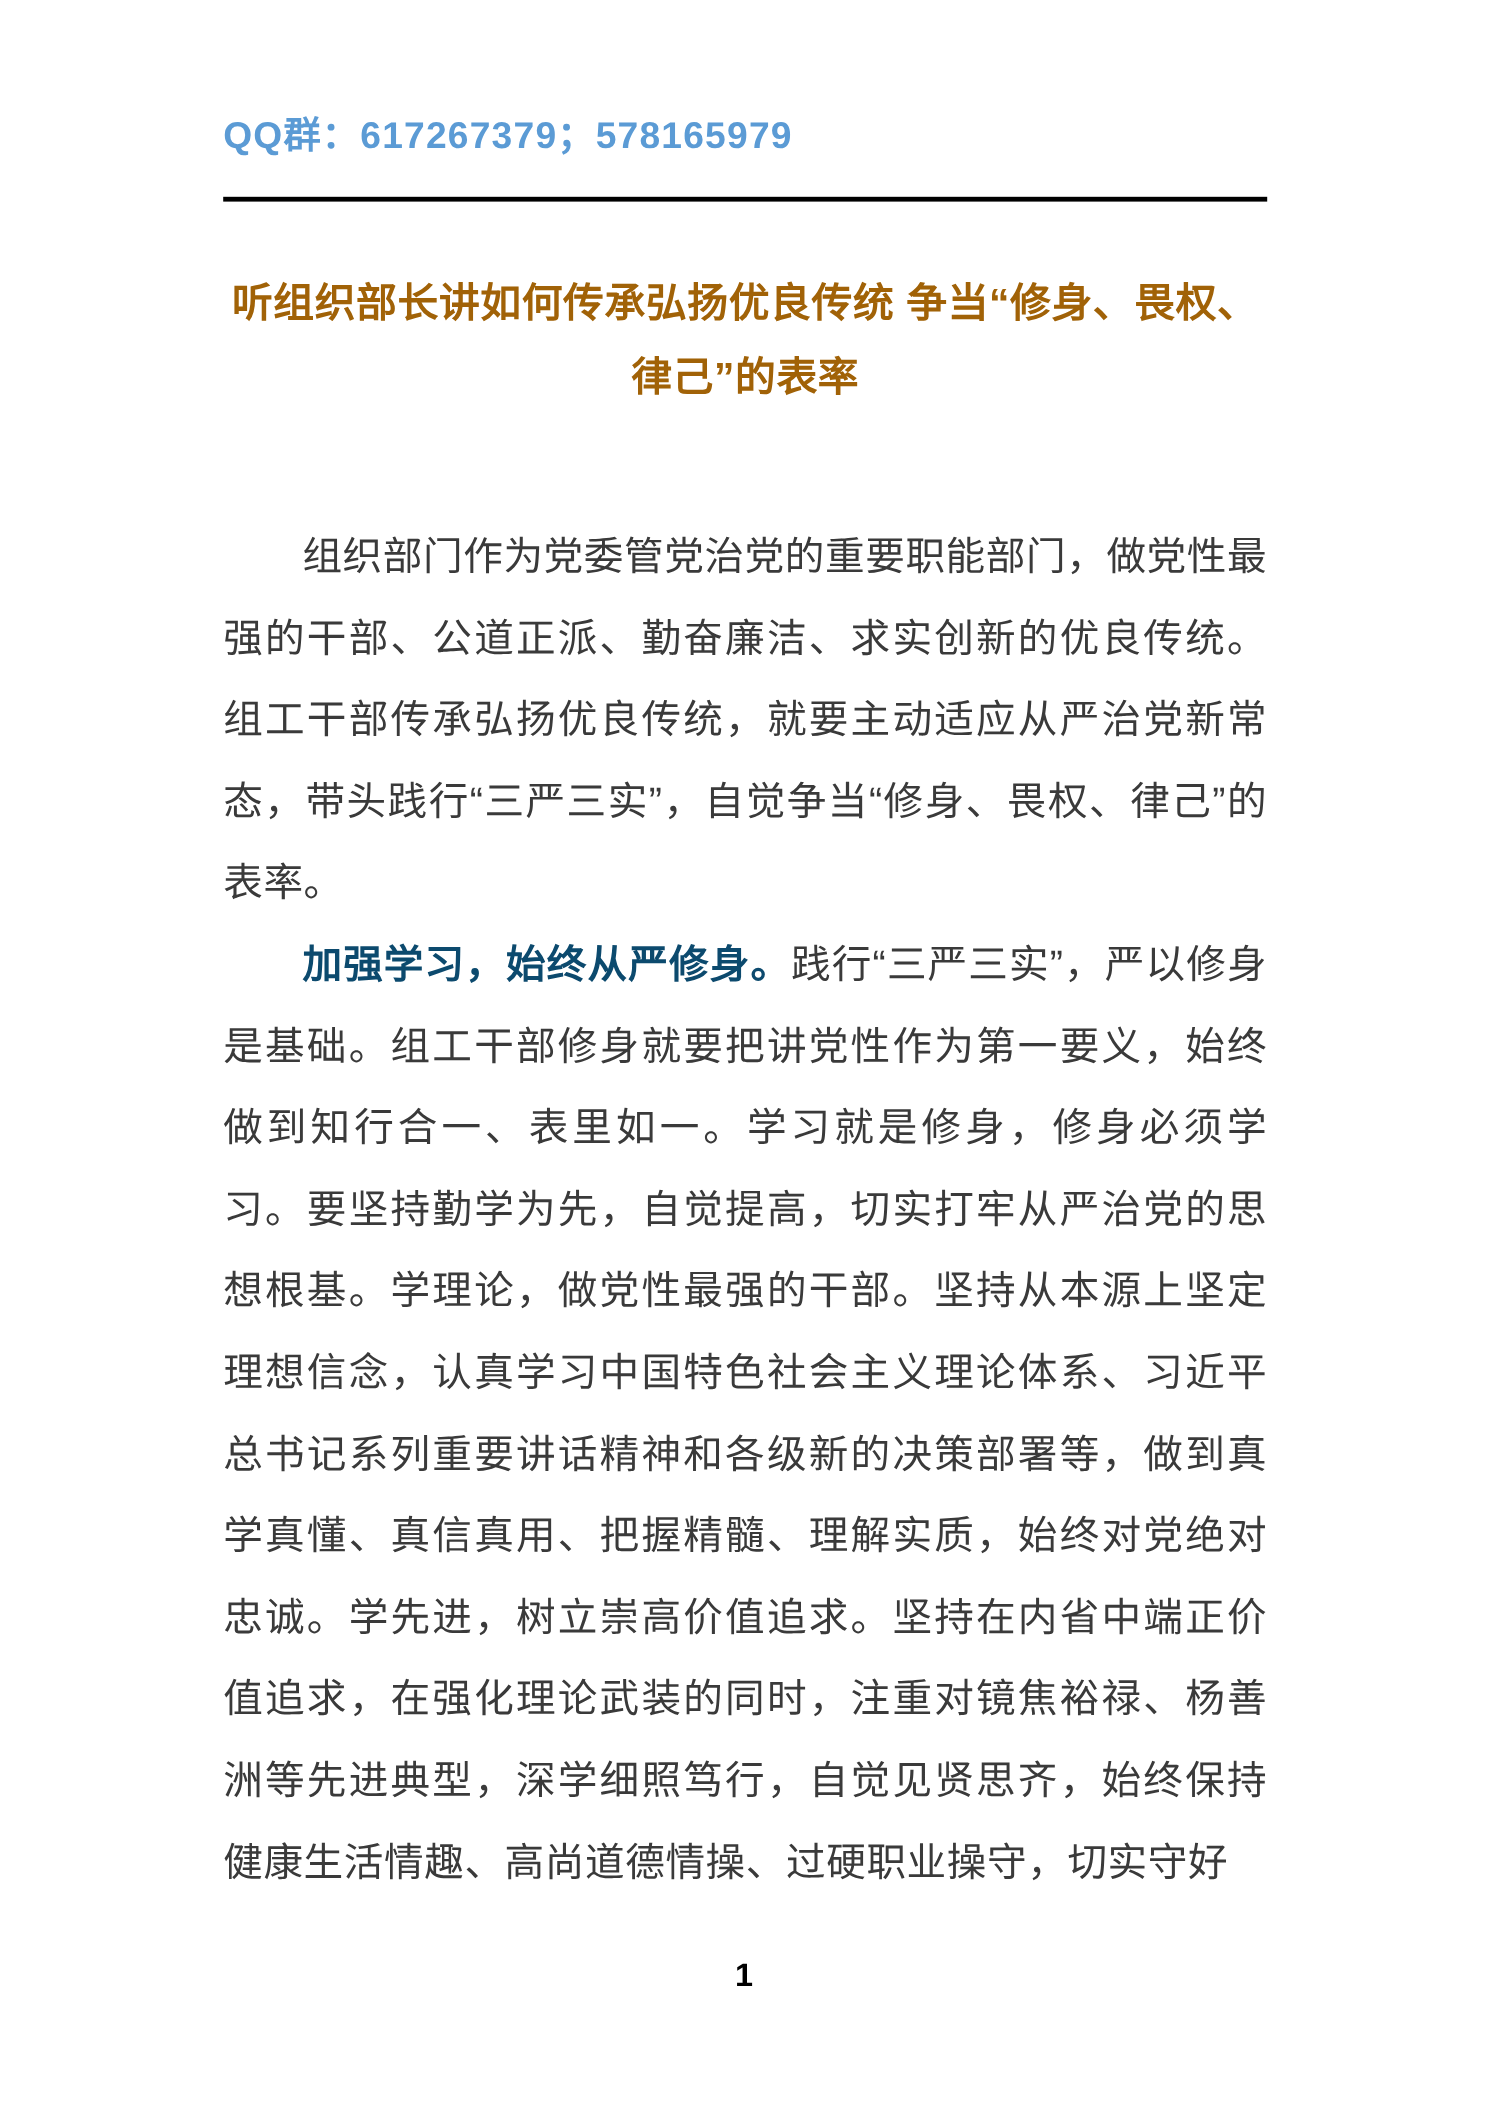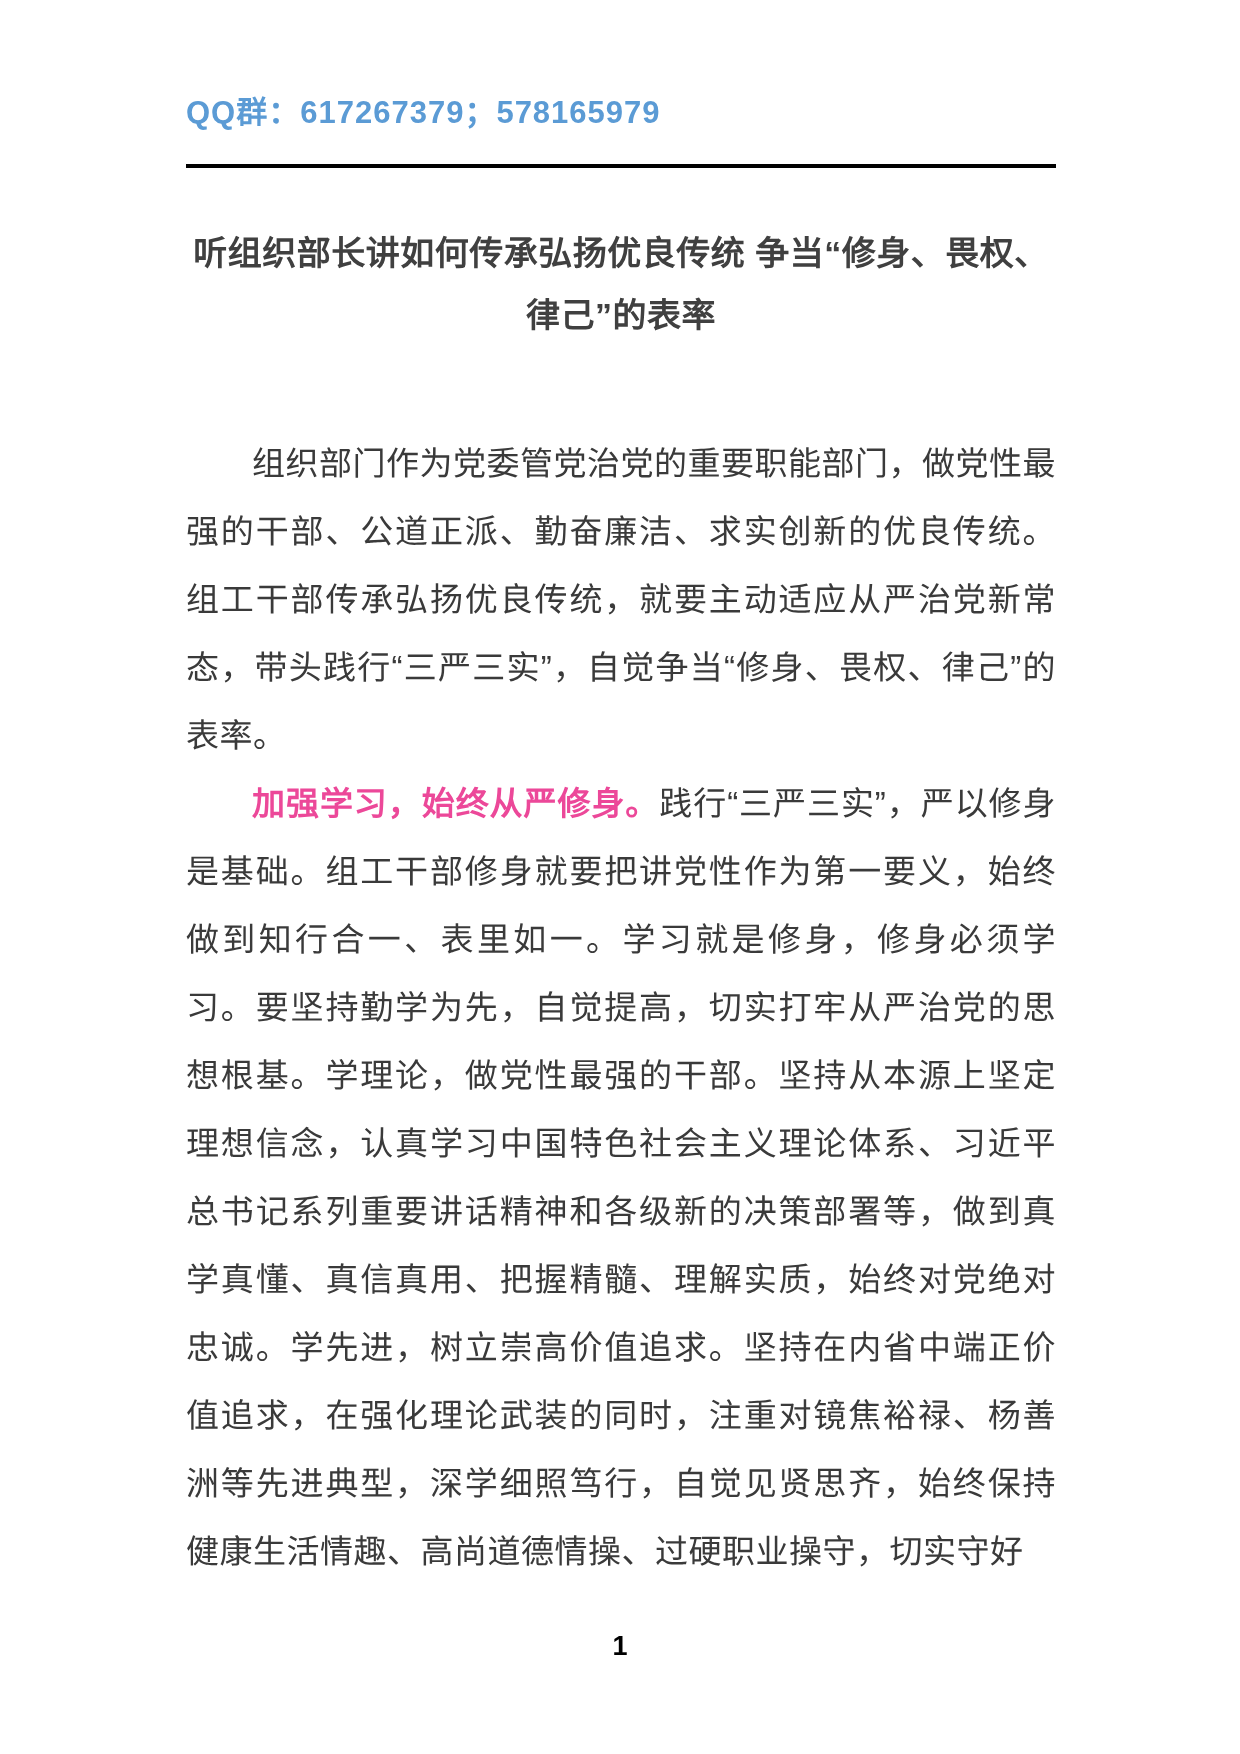--- a/index.html
+++ b/index.html
@@ -24,41 +24,41 @@
     font-weight: 700;
     letter-spacing: 1px;
     line-height: 34px;
     padding-bottom: 34px;
     border-bottom: 4px solid #000000;
   }
   .doc-title {
     margin-top: 54px;
     font-size: 34px;
     font-weight: 800;
-    color: #404040;
+    color: #a16207;
     text-align: center;
     line-height: 62px;
     letter-spacing: 0.5px;
   }
   .doc-body {
     margin-top: 84px;
   }
   .para {
     margin: 0;
     font-size: 33px;
     line-height: 68px;
     letter-spacing: 0.5px;
     color: #3A3A3A;
     text-align: justify;
     text-justify: inter-ideograph;
     text-indent: 2em;
   }
   .para-lead {
     font-weight: 700;
-    color: #ec4899;
+    color: #0c4a6e;
   }
   .page-number {
     position: absolute;
     left: 0;
     right: 0;
     bottom: 92px;
     text-align: center;
     font-size: 27px;
     font-weight: 700;
     color: #000000;

